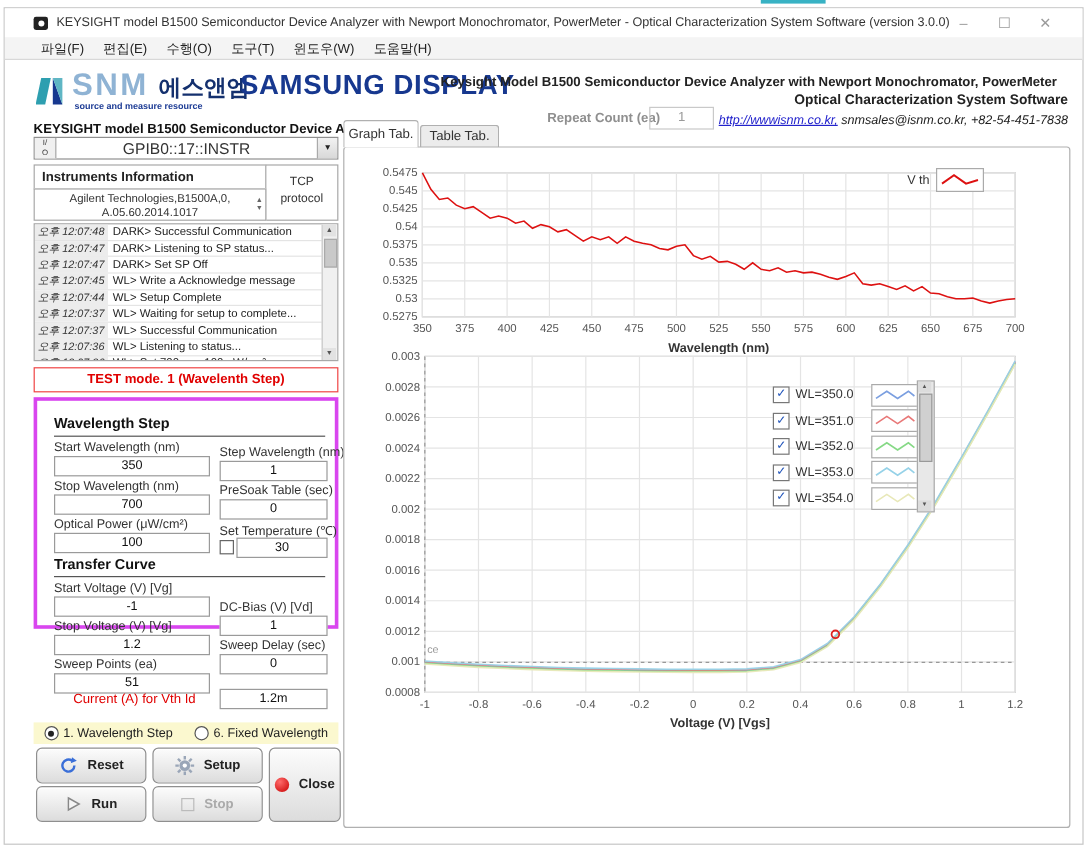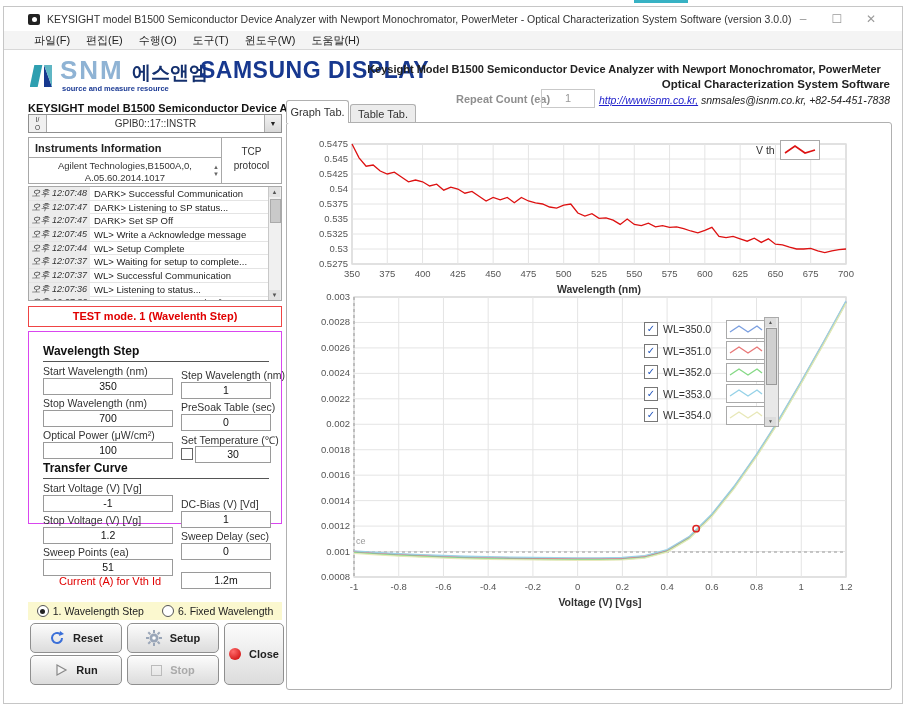--- a/index.html
+++ b/index.html
@@ -23,36 +23,36 @@
   .hdr1{left:350px;top:56px;width:540px;text-align:center;font-size:11px;font-weight:bold;color:#222;}
   .hdr2{left:350px;top:71px;width:536px;text-align:right;font-size:11.5px;font-weight:bold;color:#222;}
   .hdr3{left:350px;top:87px;width:536px;text-align:right;font-size:10.5px;font-style:italic;color:#222;}
   .hdr3 a{color:#2222cc;text-decoration:underline;}
   .repeat-lbl{left:452px;top:86px;font-size:11px;color:#8f8f8f;font-weight:bold;}
   .repeat-box{left:537px;top:82px;width:52px;height:17px;border:1px solid #c9c9c9;text-align:center;font-size:11px;color:#999;line-height:17px;}
   
   .dev-hd{left:24px;top:95px;font-size:11px;font-weight:bold;color:#111;}
   .combo{left:24px;top:107px;width:254px;height:19px;border:1px solid #8f8f8f;display:flex;box-sizing:border-box;background:#fff;}
   .combo .vio{width:17px;border-right:1px solid #aaa;background:#f0f0f0;font-size:6.5px;line-height:8px;text-align:center;color:#333;padding-top:1px;}
-  .combo .val{flex:1;text-align:center;font-size:10px;line-height:17px;color:#333;}
+  .combo .val{flex:1;text-align:center;font-size:13px;line-height:17px;color:#333;}
   .combo .arr{width:16px;background:linear-gradient(#f2f2f2,#d8d8d8);border-left:1px solid #aaa;font-size:7px;text-align:center;line-height:17px;color:#222;}
   .instr{left:24px;top:130px;width:254px;height:164px;}
   .instr-hd{left:0;top:0;width:194px;height:21px;border:1px solid #a8a8a8;font-size:11px;font-weight:bold;line-height:21px;padding-left:6px;box-sizing:border-box;background:#fff;}
   .tcp{left:193px;top:0;width:61px;height:47px;border:1px solid #a8a8a8;box-sizing:border-box;font-size:10px;color:#333;text-align:center;padding-top:7px;line-height:14px;background:#fff;}
   .instr-id{left:0;top:20px;width:194px;height:27px;border:1px solid #a8a8a8;box-sizing:border-box;font-size:9.5px;text-align:center;line-height:12px;padding-top:2px;background:#fff;color:#333;}
   .instr-id .sarr{position:absolute;right:2px;font-size:6px;color:#666;}
   .logbox{left:0;top:49px;width:254px;height:115px;border:1px solid #a8a8a8;box-sizing:border-box;background:#fff;overflow:hidden;}
   .logrow{display:flex;height:12.7px;border-bottom:1px solid #e4e4e4;align-items:center;}
   .logrow .t{width:58px;background:#ececec;font-size:9px;font-style:italic;color:#333;text-align:right;padding-right:3px;flex-shrink:0;}
   .logrow .m{font-size:9.5px;color:#222;padding-left:4px;white-space:nowrap;}
   .logsb{position:absolute;right:0;top:0;width:12px;height:100%;background:#f0f0f0;border-left:1px solid #c8c8c8;}
   .logsb .a{position:absolute;left:0;width:11px;height:10px;background:#e2e2e2;font-size:6px;text-align:center;line-height:10px;color:#555;}
   .logsb .th{position:absolute;left:1px;top:12px;width:9px;height:22px;background:#c9c9c9;border:1px solid #aaa;}
   .testbox{left:24px;top:299px;width:254px;height:21px;border:1px solid #ef4444;box-sizing:border-box;text-align:center;font-size:11px;font-weight:bold;color:#e00000;line-height:19px;background:#fff;}
-  .params{left:24px;top:324px;width:254px;height:193px;border:1px solid #d946ef;box-sizing:border-box;background:#fff;}
+  .params{left:24px;top:324px;width:254px;height:193px;border:3px solid #d946ef;box-sizing:border-box;background:#fff;}
   .sect{position:absolute;left:14px;width:226px;font-size:12px;font-weight:bold;color:#111;border-bottom:1.5px solid #555;padding-bottom:3px;}
   .flabel{position:absolute;font-size:10.5px;color:#333;white-space:nowrap;}
   .fin{position:absolute;height:15px;border:1px solid #9a9a9a;text-align:center;font-size:10.5px;line-height:15px;background:#fff;color:#111;}
   .red{color:#e00000;font-weight:normal;}
   .radiorow{left:24px;top:595px;width:254px;height:18px;background:#fbf8cf;display:flex;align-items:center;justify-content:center;gap:18px;font-size:10.5px;color:#222;}
   .radio{display:flex;align-items:center;gap:4px;}
   .rdot{width:10px;height:10px;border:1px solid #555;border-radius:50%;background:#fff;position:relative;}
   .rdot.sel::after{content:"";position:absolute;left:2.5px;top:2.5px;width:5px;height:5px;border-radius:50%;background:#222;}
   .btn{position:absolute;border:1px solid #8f8f8f;border-radius:5px;background:linear-gradient(#fcfcfc,#dcdcdc);box-shadow:inset 0 1px 0 #fff;font-size:11px;font-weight:bold;color:#222;display:flex;align-items:center;justify-content:center;gap:8px;}
   .btn.disabled{color:#aaa;}

